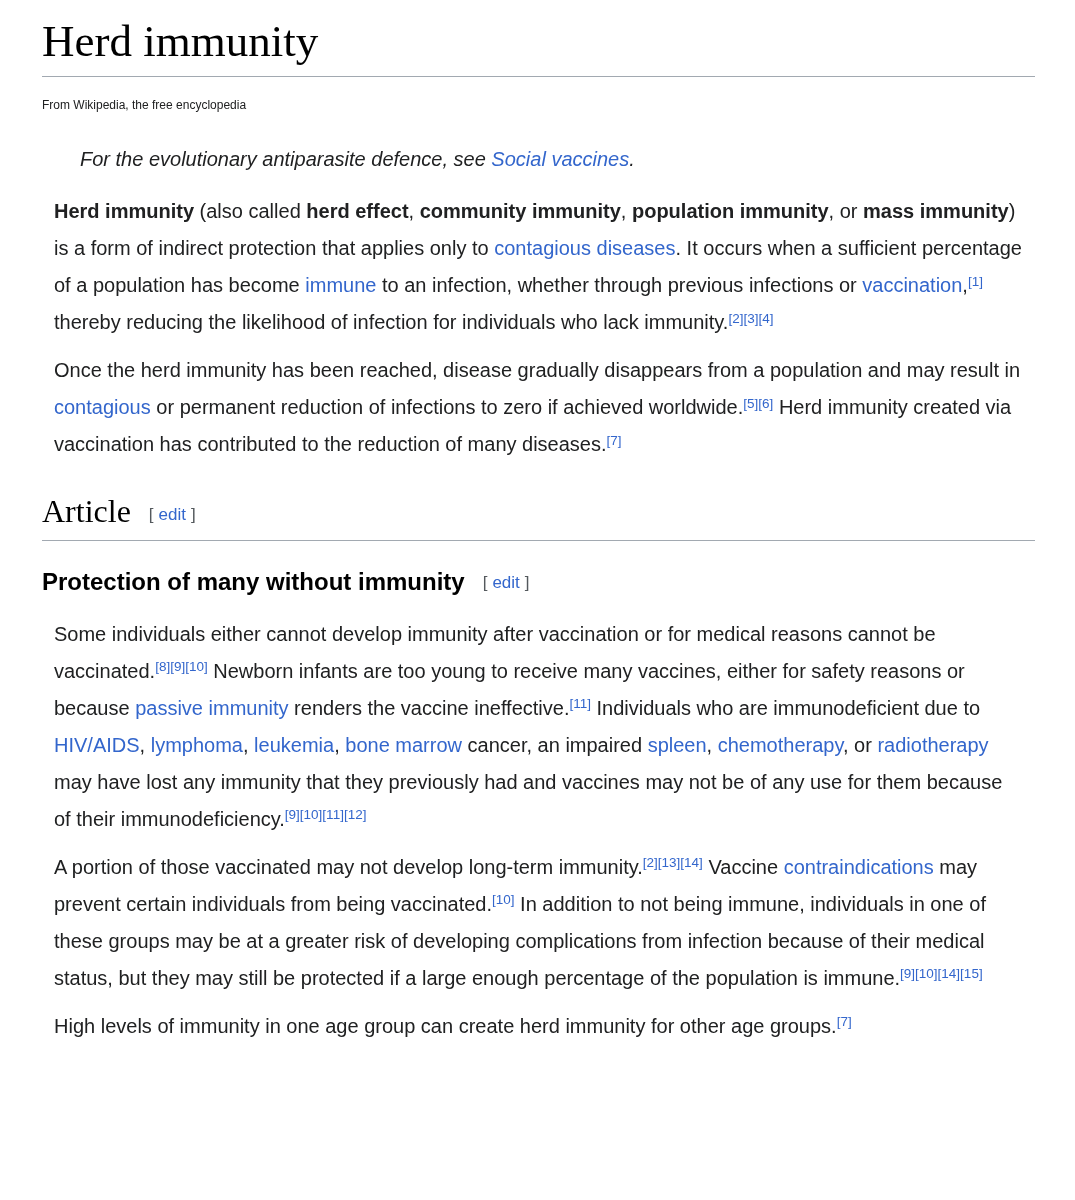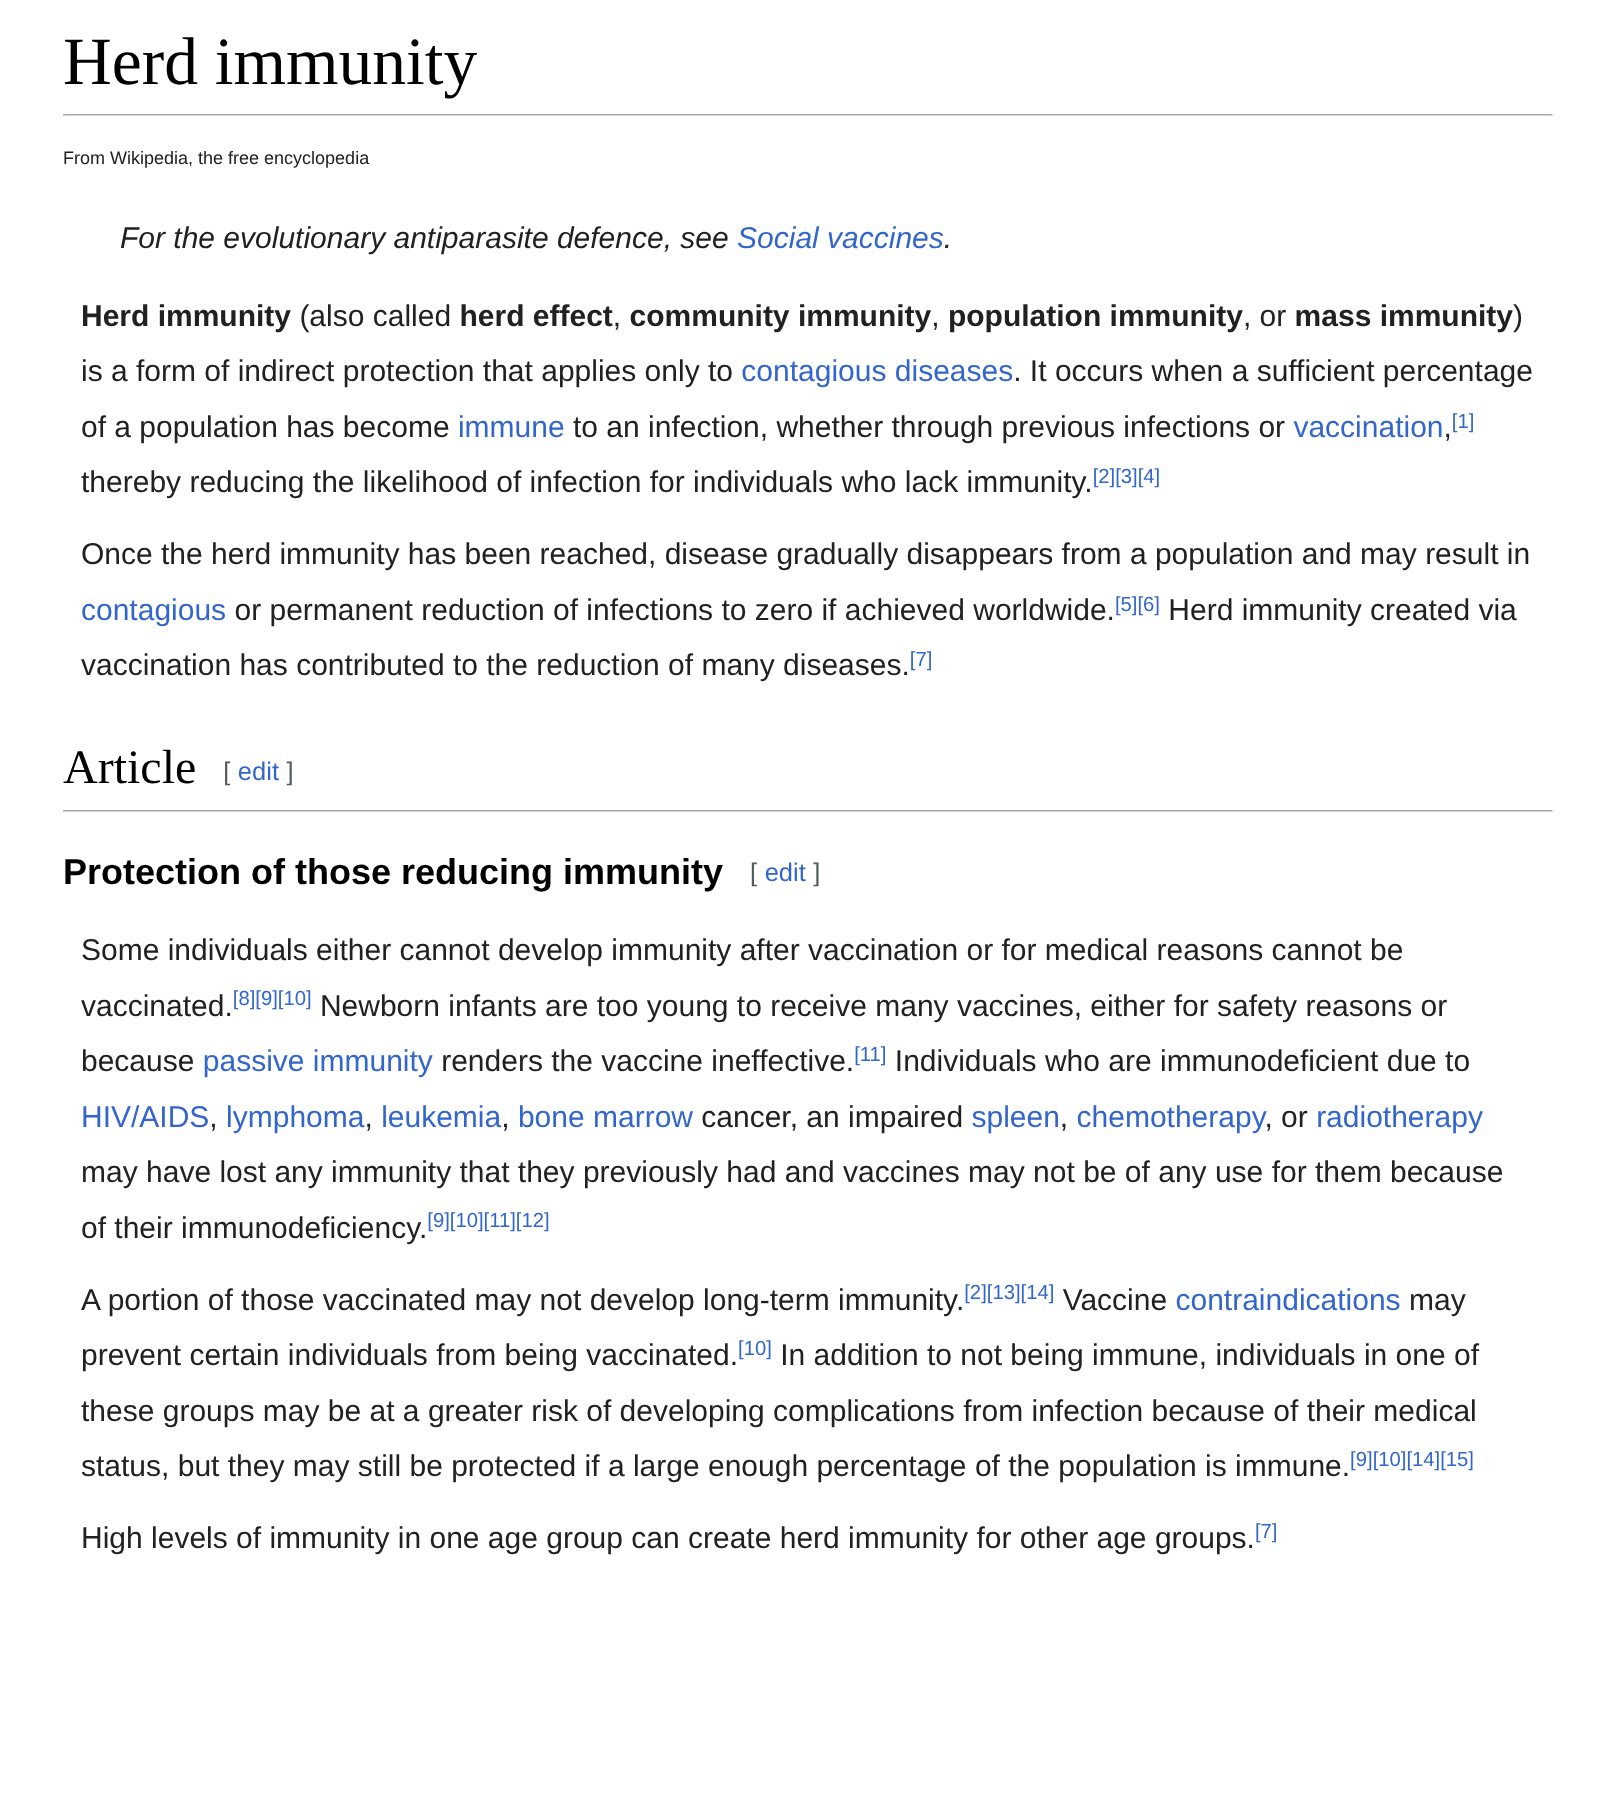--- a/index.html
+++ b/index.html
@@ -130,21 +130,21 @@
   <div class="subtitle">From Wikipedia, the free encyclopedia</div>
 
   <div class="hatnote">For the evolutionary antiparasite defence, see <a class="wiki-link">Social vaccines</a>.</div>
 
   <p class="body-par"><b class="bold-term">Herd immunity</b> (also called <b class="bold-term">herd effect</b>, <b class="bold-term">community immunity</b>, <b class="bold-term">population immunity</b>, or <b class="bold-term">mass immunity</b>) is a form of indirect protection that applies only to <a class="wiki-link">contagious diseases</a>. It occurs when a sufficient percentage of a population has become <a class="wiki-link">immune</a> to an infection, whether through previous infections or <a class="wiki-link">vaccination</a>,<sup class="ref-link">[1]</sup> thereby reducing the likelihood of infection for individuals who lack immunity.<sup class="ref-link">[2][3][4]</sup></p>
 
   <p class="body-par">Once the herd immunity has been reached, disease gradually disappears from a population and may result in <a class="wiki-link">contagious</a> or permanent reduction of infections to zero if achieved worldwide.<sup class="ref-link">[5][6]</sup> Herd immunity created via vaccination has contributed to the reduction of many diseases.<sup class="ref-link">[7]</sup></p>
 
   <h2 class="section-h"><span>Article</span><span class="editsection"><span class="bracket">[</span><a class="edit-link">edit</a><span class="bracket">]</span></span></h2>
 
-  <h3 class="section-h"><span>Protection of those reducing immunity</span><span class="editsection"><span class="bracket">[</span><a class="edit-link">edit</a><span class="bracket">]</span></span></h3>
+  <h3 class="section-h"><span>Protection of many without immunity</span><span class="editsection"><span class="bracket">[</span><a class="edit-link">edit</a><span class="bracket">]</span></span></h3>
 
   <p class="body-par first-par">Some individuals either cannot develop immunity after vaccination or for medical reasons cannot be vaccinated.<sup class="ref-link">[8][9][10]</sup> Newborn infants are too young to receive many vaccines, either for safety reasons or because <a class="wiki-link">passive immunity</a> renders the vaccine ineffective.<sup class="ref-link">[11]</sup> Individuals who are immunodeficient due to <a class="wiki-link">HIV/AIDS</a>, <a class="wiki-link">lymphoma</a>, <a class="wiki-link">leukemia</a>, <a class="wiki-link">bone marrow</a> cancer, an impaired <a class="wiki-link">spleen</a>, <a class="wiki-link">chemotherapy</a>, or <a class="wiki-link">radiotherapy</a> may have lost any immunity that they previously had and vaccines may not be of any use for them because of their immunodeficiency.<sup class="ref-link">[9][10][11][12]</sup></p>
 
   <p class="body-par">A portion of those vaccinated may not develop long-term immunity.<sup class="ref-link">[2][13][14]</sup> Vaccine <a class="wiki-link">contraindications</a> may prevent certain individuals from being vaccinated.<sup class="ref-link">[10]</sup> In addition to not being immune, individuals in one of these groups may be at a greater risk of developing complications from infection because of their medical status, but they may still be protected if a large enough percentage of the population is immune.<sup class="ref-link">[9][10][14][15]</sup></p>
 
   <p class="body-par">High levels of immunity in one age group can create herd immunity for other age groups.<sup class="ref-link">[7]</sup></p>
 
 </div>
 
 </body></html>

